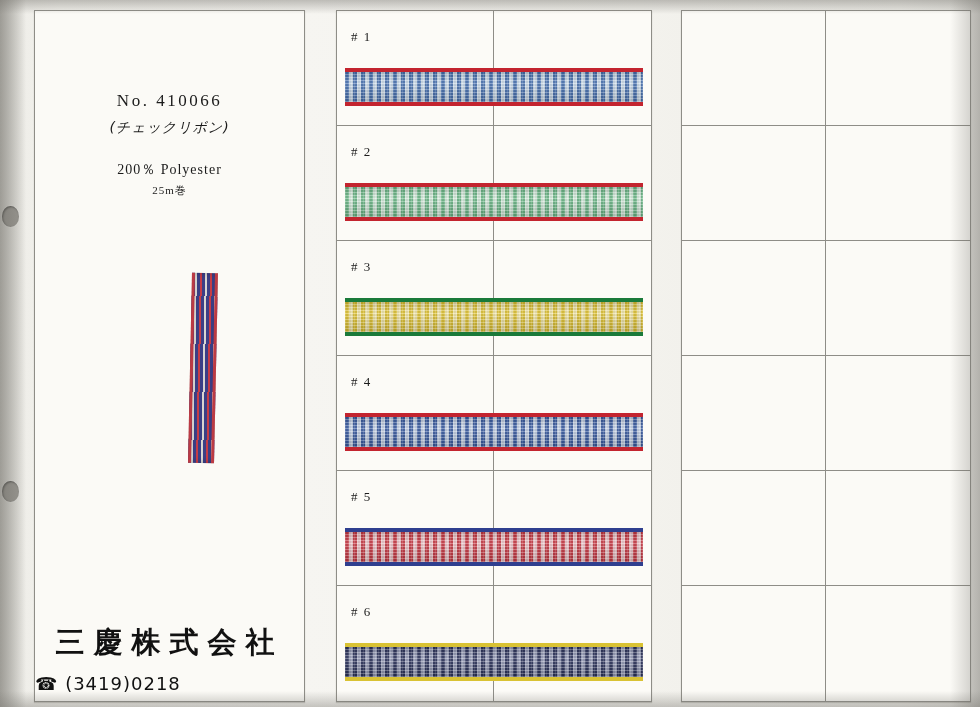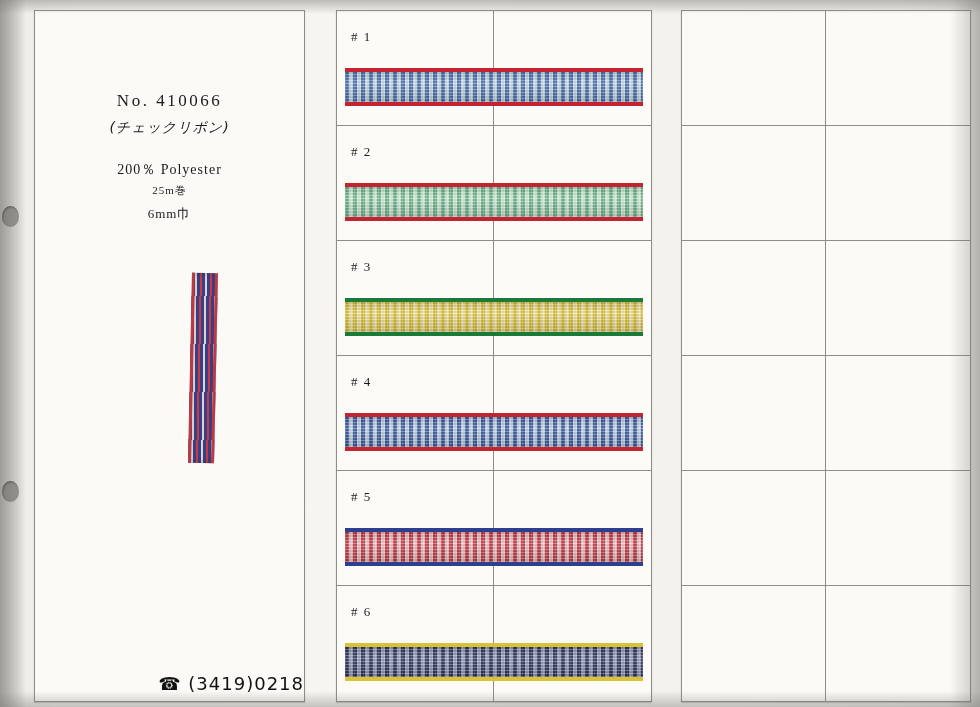--- a/index.html
+++ b/index.html
@@ -123,21 +123,21 @@
     position: absolute; left: 0; right: 0; top: 612px;
     text-align: center;
     font-size: 29px;
     letter-spacing: 9px;
     color: #111;
     font-family: "DejaVu Sans", sans-serif;
     font-weight: 700;
   }
   #phone {
     position: absolute; left: 0; right: 0; top: 662px;
-    text-align: right;
+    text-align: left;
     font-size: 18px;
     letter-spacing: 1px;
     color: #111;
     font-family: "DejaVu Sans", sans-serif;
   }
 
   
   #mid-panel {
     left: 336px; top: 10px; width: 314px; height: 690px;
     background: #fcfbf7;
@@ -209,28 +209,28 @@
   <div class="paper"></div>
 
   <div class="hole" style="left:2px; top:206px;"></div>
   <div class="hole" style="left:2px; top:481px;"></div>
 
   <div class="panel" id="left-panel">
     <div class="info-block" id="product-no">No. 410066</div>
     <div class="info-block" id="product-sub">(チェックリボン)</div>
     <div class="info-block" id="material">200％ Polyester</div>
     <div class="info-block" id="spec1">25m巻</div>
-    <div class="info-block" id="spec2">6mm巾</div>
 
     <div id="ribbon-sample">
       <div class="core"></div>
       <div class="edge-l"></div>
       <div class="edge-r"></div>
     </div>
 
+    <div id="company-name">三慶株式会社</div>
     <div id="phone">☎ (3419)0218</div>
   </div>
 
   <div class="panel" id="mid-panel">
     <div class="mid-col-divider" style="left:156px;"></div>
     <div id="swatch-rows">
         <div class="swatch-row" style="top: 0px; height: 115px;">
           <div class="swatch-label"># 1</div>
           <div class="ribbon" style="top: 60.5px; height: 30px;">
             <div class="body" style="background: repeating-linear-gradient(90deg, rgb(74, 118, 184) 0px, rgb(74, 118, 184) 4px, rgb(207, 224, 240) 4px, rgb(207, 224, 240) 8px), repeating-linear-gradient(0deg, rgba(255, 255, 255, 0.55) 0px, rgba(255, 255, 255, 0.55) 4px, rgba(255, 255, 255, 0) 4px, rgba(255, 255, 255, 0) 8px); background-blend-mode: multiply, screen;"></div>

